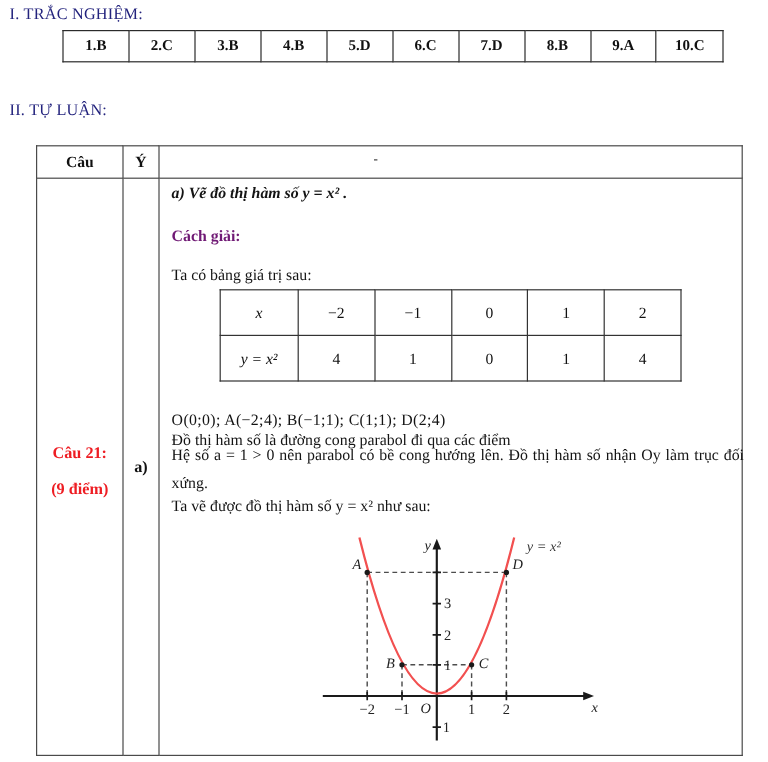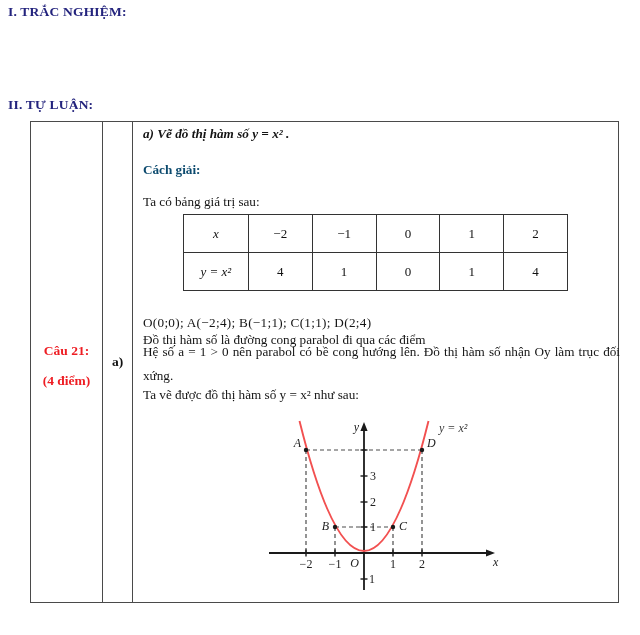--- a/index.html
+++ b/index.html
@@ -6,25 +6,25 @@
   .page{
     position:relative;
     width:640px;height:635px;
     background:#ffffff;
     font-family:"Liberation Serif","DejaVu Serif",serif;
     color:#1a1a1a;
     overflow:hidden;
   }
   .h-nav{
     position:absolute;left:8px;
-    font-weight:bold;font-size:13.5px;color:#23237d;
+    font-weight:normal;font-size:13.5px;color:#23237d;
     letter-spacing:.2px;
   }
   .h1{top:4px;}
-  .h2{top:97px;}
+  .h2{top:84px;}
 
   
   table{border-collapse:collapse;}
   .answers{
     position:absolute;left:52px;top:25px;
     width:551px;
   }
   .answers td{
     width:55px;height:23px;
     border:1.6px solid #2b2b2b;
@@ -50,21 +50,21 @@
   .cau-cell{text-align:center;}
   .cau-block{margin-top:213px;}
   .cau-no,.cau-pts{
     font-weight:bold;font-size:13.5px;color:#ee1d23;line-height:30px;
   }
   .ý-cell{text-align:center;}
   .part-label{margin-top:231px;font-weight:bold;font-size:13.5px;color:#111;}
   .content-cell{position:relative;height:478px;}
   .blk{position:absolute;left:10px;font-size:13.2px;color:#141414;}
   .task{top:4px;font-weight:bold;font-style:italic;}
-  .sol{top:40px;font-weight:bold;color:#0c4a6e;}
+  .sol{top:40px;font-weight:bold;color:#701a75;}
   .intro{top:72px;}
   .vt-wrap{top:92px;left:50px;}
   .vtable{width:385px;}
   .vtable td{
     border:1.5px solid #333;height:35px;text-align:center;
     vertical-align:middle;font-size:13px;color:#111;
   }
   .vtable .fn{font-style:italic;}
   .p1{top:171px;margin-top:39px;}
   .pts{top:193px;letter-spacing:.3px;}
@@ -74,37 +74,54 @@
 </style>
 </head>
 <body>
 
 <div class="page">
 
   <div class="h-nav h1">I. TRẮC NGHIỆM:</div>
 
   <table class="answers">
     <tbody>
+        <tr>
+      <td>1.B</td>
+      <td>2.C</td>
+      <td>3.B</td>
+      <td>4.B</td>
+      <td>5.D</td>
+      <td>6.C</td>
+      <td>7.D</td>
+      <td>8.B</td>
+      <td>9.A</td>
+      <td>10.C</td>
+    </tr>
   </tbody>
     </table>
 
   <div class="h-nav h2">II. TỰ LUẬN:</div>
 
   <table class="essay">
     <colgroup>
         <col style="width:72px">
         <col style="width:30px">
         <col>
       </colgroup>
     <tbody>
+        <tr class="head">
+      <td>Câu</td>
+      <td>Ý</td>
+      <td><span class="head-mark">-</span></td>
+    </tr>
     <tr>
       <td class="cau-cell">
         <div class="cau-block">
           <div class="cau-no">Câu 21:</div>
-          <div class="cau-pts">(4 điểm)</div>
+          <div class="cau-pts">(9 điểm)</div>
         </div>
       </td>
       <td class="ý-cell">
         <div class="part-label">a)</div>
       </td>
       <td class="content-cell">
         <div class="blk task">a) Vẽ đồ thị hàm số  y = x² .</div>
         <div class="blk sol">Cách giải:</div>
         <div class="blk intro">Ta có bảng giá trị sau:</div>
 

